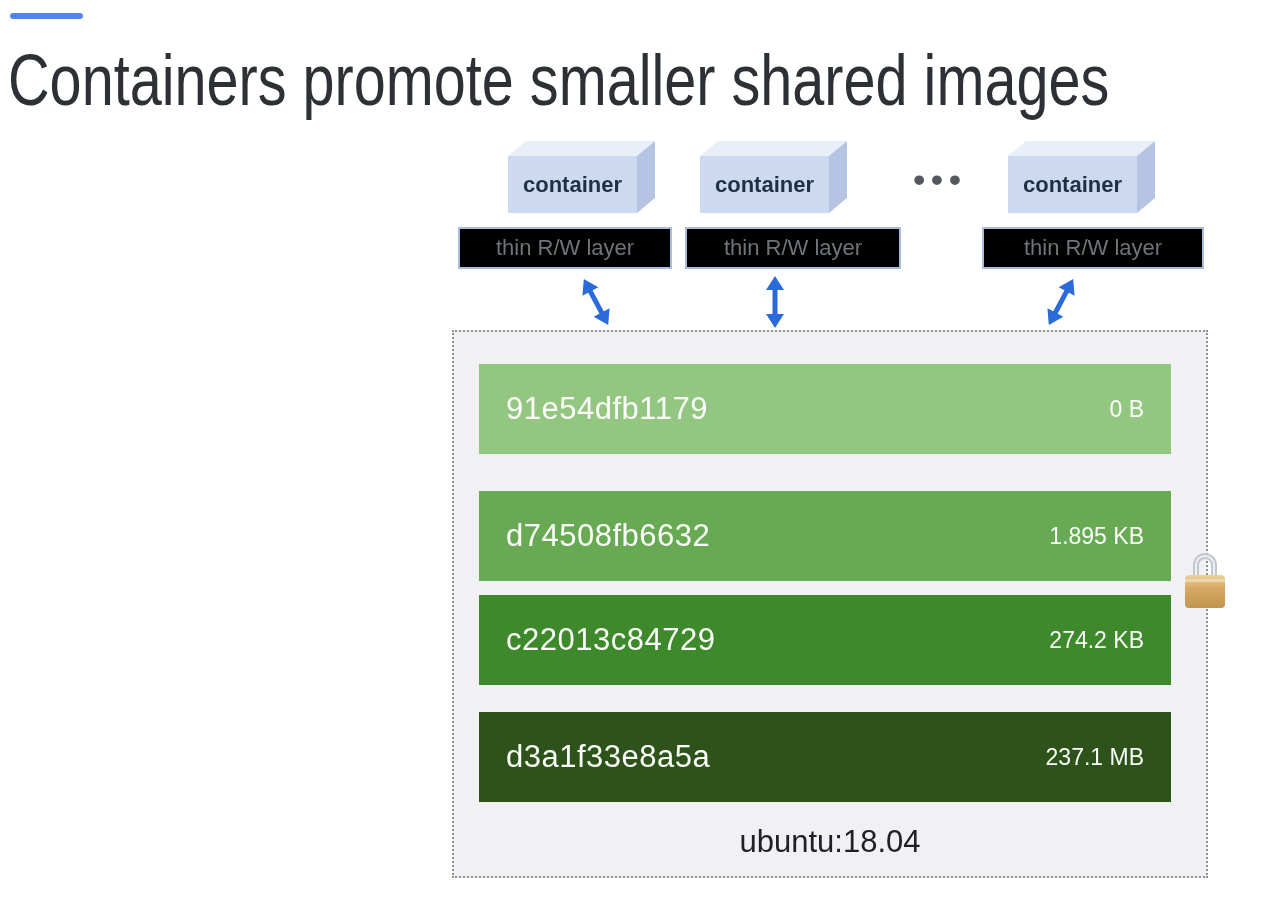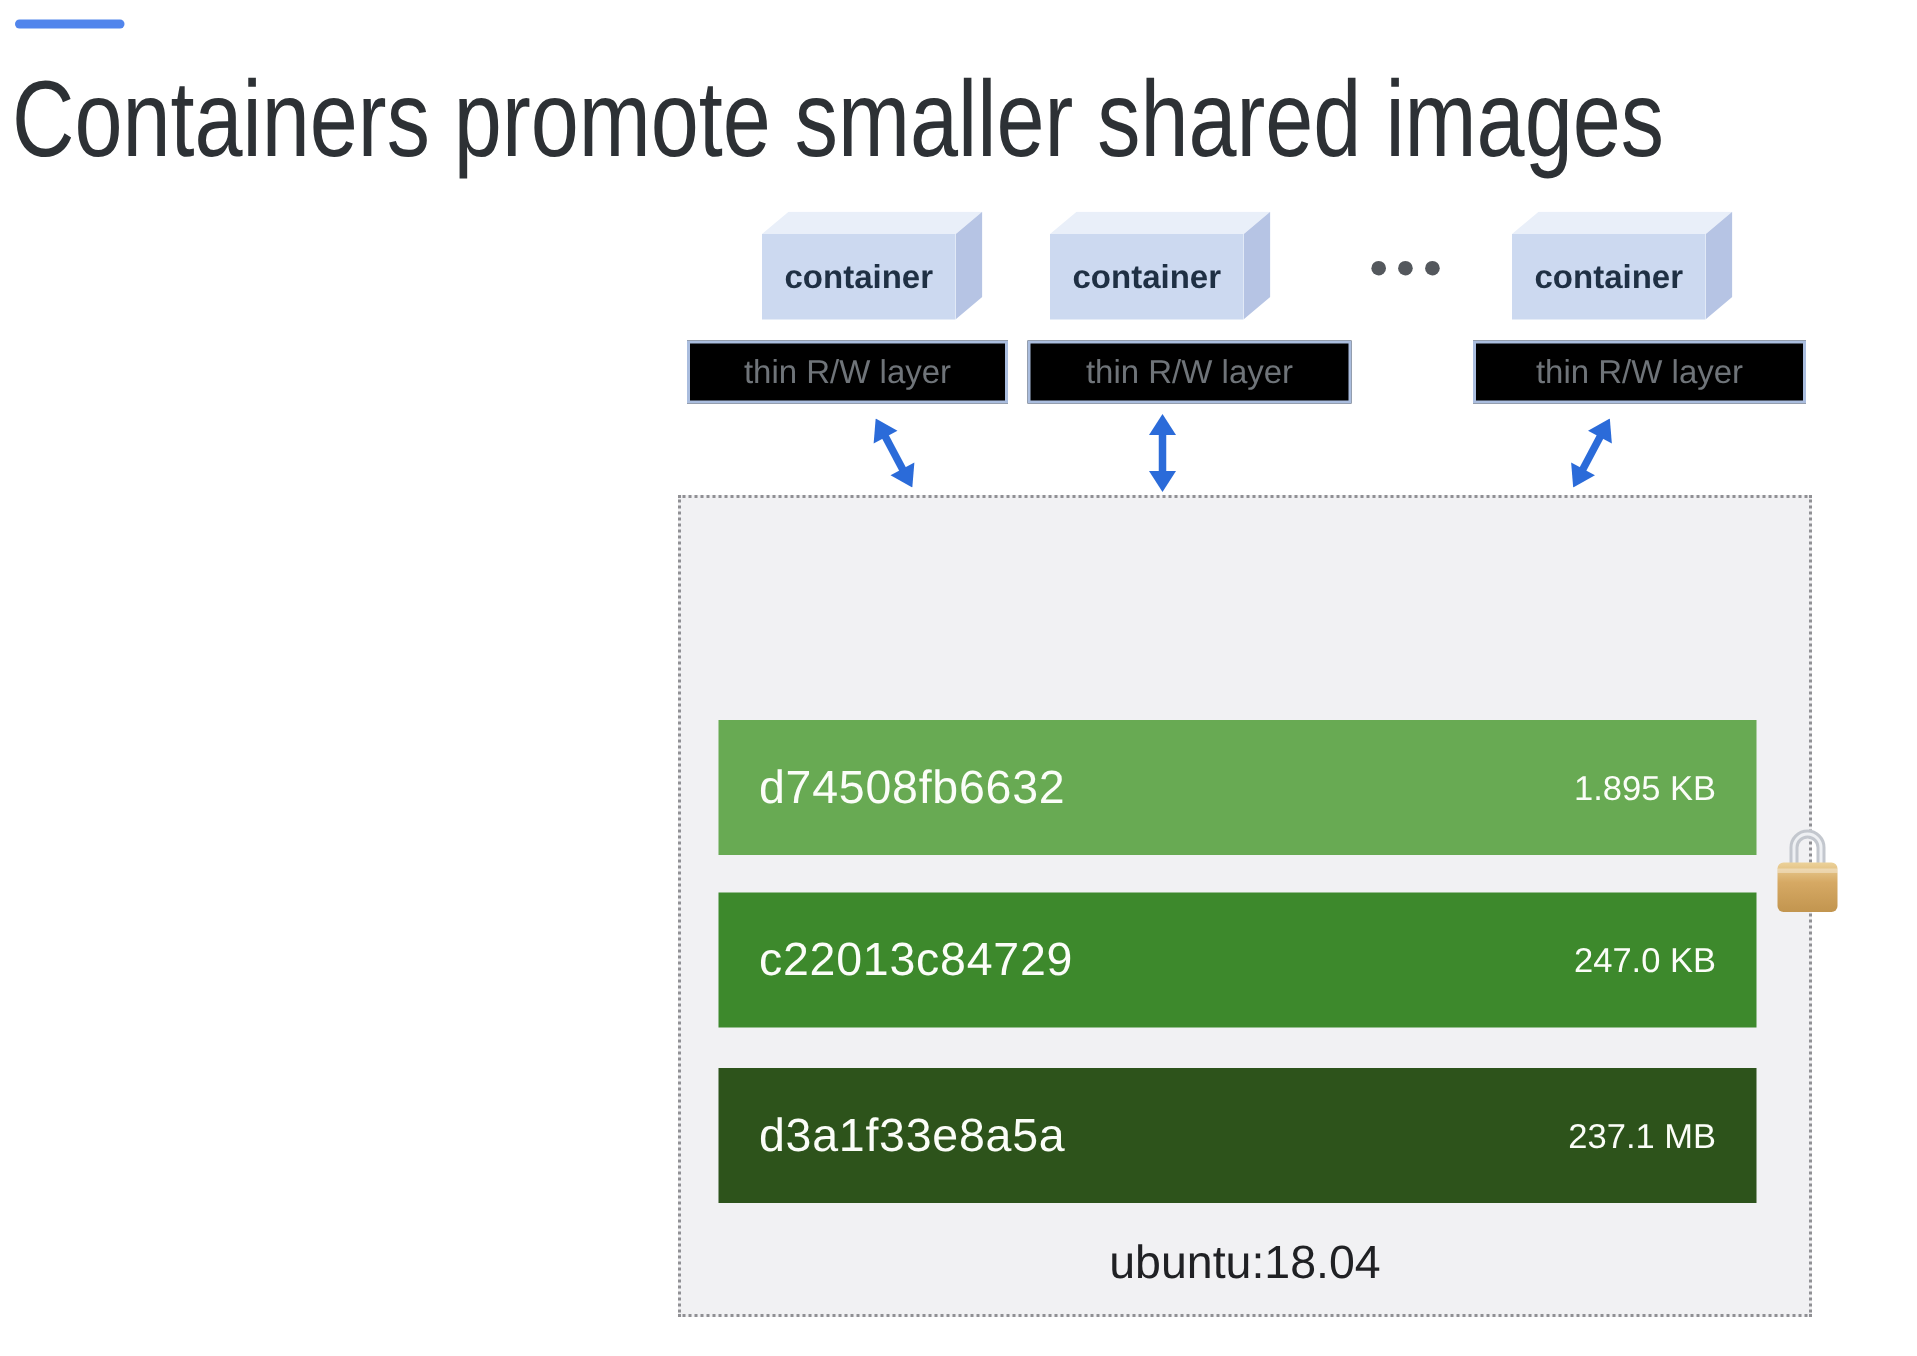--- a/index.html
+++ b/index.html
@@ -40,21 +40,21 @@
   .arrow-1 { left: 583px; transform: rotate(-28deg); }
   .arrow-2 { left: 762px; }
   .arrow-3 { left: 1048px; transform: rotate(28deg); }
   
   .stack-panel { position: absolute; left: 452px; top: 330px; width: 756px; height: 548px;
                  background: #f1f1f3; border: 2px dotted #909094; box-sizing: border-box; }
   .layer-row { position: absolute; left: 25px; width: 692px; height: 90px;
                display: flex; align-items: center; justify-content: space-between;
                padding: 0 27px; box-sizing: border-box; color: #fbfdf8; }
   .layer-1 { top: 32px; }
-  .layer-2 { top: 148px; }
+  .layer-2 { top: 159px; }
   .layer-3 { top: 263px; }
   .layer-4 { top: 380px; }
   .layer-id   { font-size: 31px; letter-spacing: 0.5px; }
   .layer-size { font-size: 23px; }
   .stack-caption { position: absolute; left: 0; top: 492px; width: 100%; text-align: center;
                    font-size: 31px; color: #202124; }
   
   .lock { position: absolute; left: 1182px; top: 546px; width: 46px; height: 64px; }
 </style>
 </head>
@@ -102,27 +102,31 @@
     <polygon points="12,0 3,14 21,14" fill="#2b6bd9"></polygon>
     <polygon points="12,52 3,38 21,38" fill="#2b6bd9"></polygon>
   </svg>
   <svg class="arrow arrow-3" viewBox="0 0 24 52">
     <line x1="12" y1="10" x2="12" y2="42" stroke="#2b6bd9" stroke-width="5"></line>
     <polygon points="12,0 3,14 21,14" fill="#2b6bd9"></polygon>
     <polygon points="12,52 3,38 21,38" fill="#2b6bd9"></polygon>
   </svg>
 
   <div class="stack-panel">
+    <div class="layer-row layer-1" style="background: rgb(147, 198, 128);">
+      <span class="layer-id">91e54dfb1179</span>
+      <span class="layer-size">0 B</span>
+    </div>
     <div class="layer-row layer-2" style="background: rgb(104, 170, 83);">
       <span class="layer-id">d74508fb6632</span>
       <span class="layer-size">1.895 KB</span>
     </div>
     <div class="layer-row layer-3" style="background: rgb(61, 137, 44);">
       <span class="layer-id">c22013c84729</span>
-      <span class="layer-size">247.0 KB</span>
+      <span class="layer-size">274.2 KB</span>
     </div>
     <div class="layer-row layer-4" style="background: rgb(45, 83, 27);">
       <span class="layer-id">d3a1f33e8a5a</span>
       <span class="layer-size">237.1 MB</span>
     </div>
     <div class="stack-caption">ubuntu:18.04</div>
   </div>
 
   <svg class="lock" viewBox="0 0 46 64">
     <defs>

